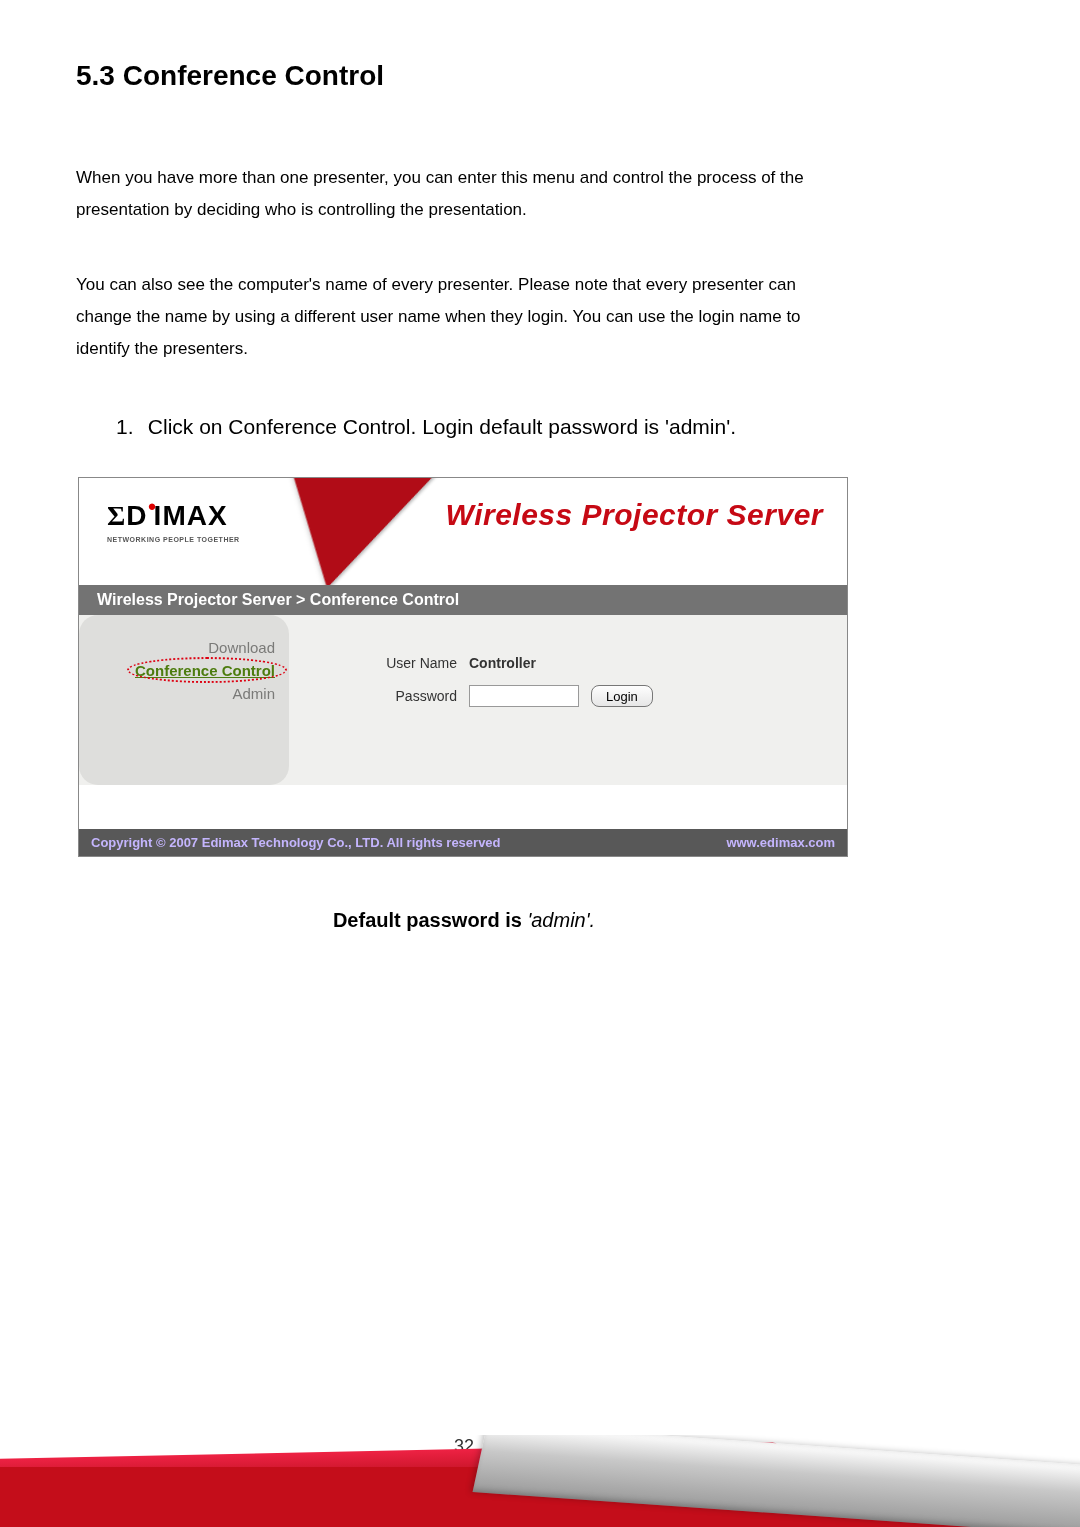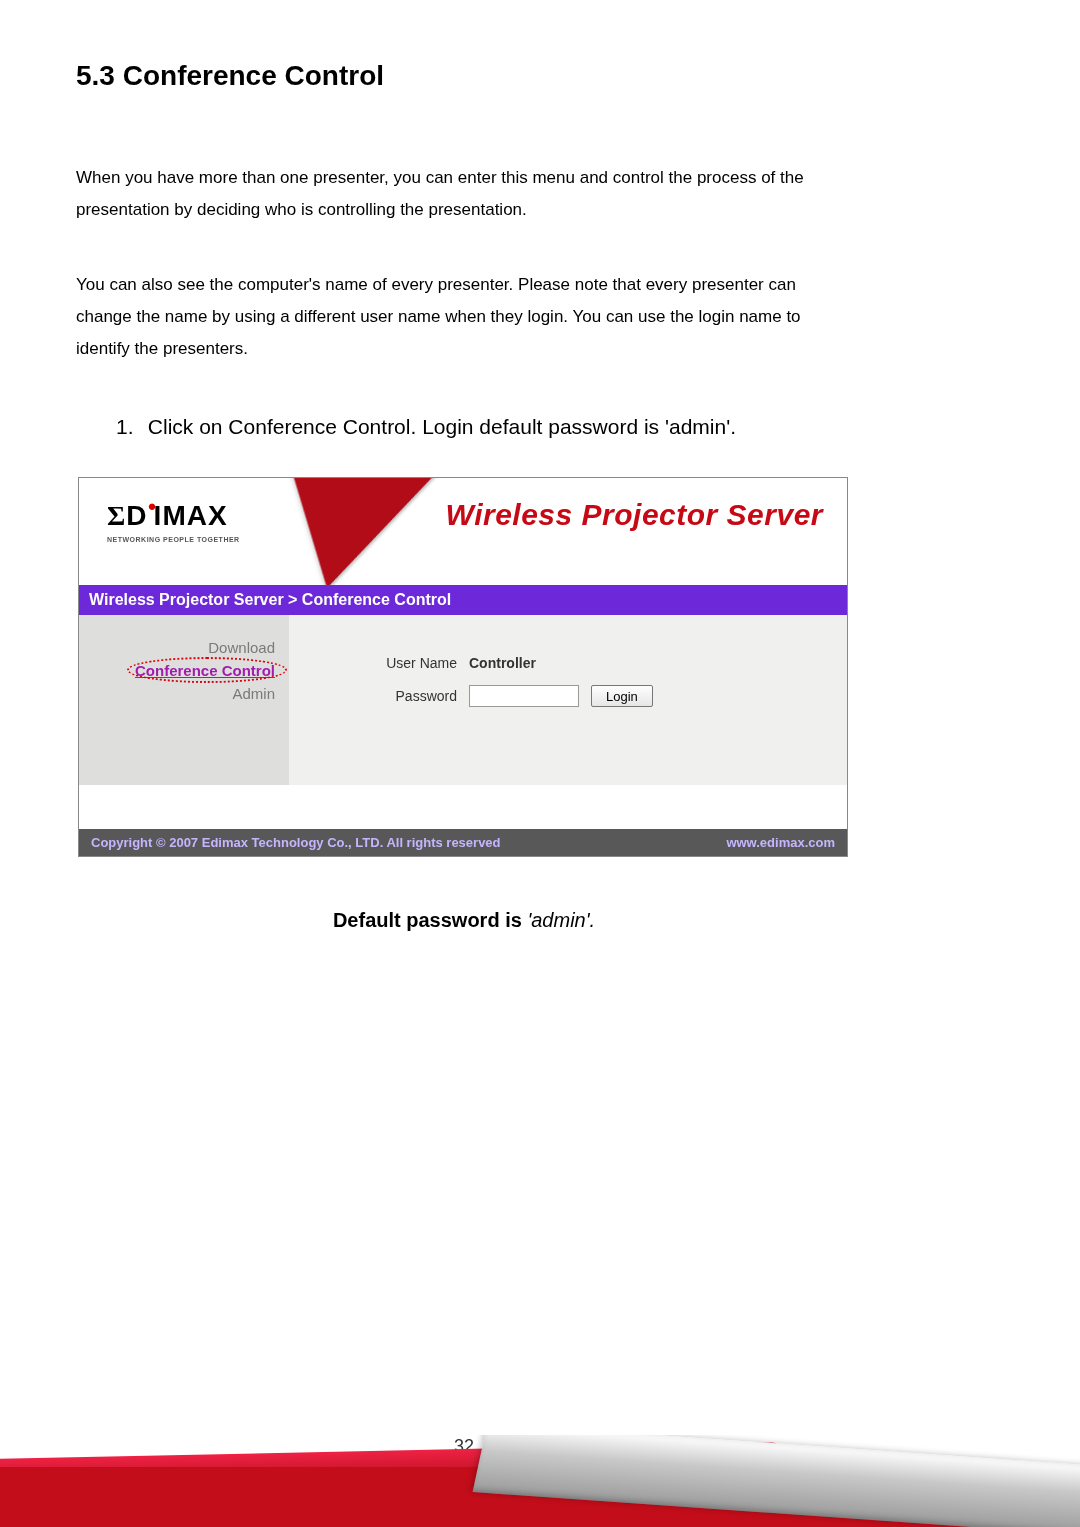--- a/index.html
+++ b/index.html
@@ -11,33 +11,33 @@
   .ol-item { line-height: 1.9; }
   .ol-num { display: inline-block; min-width: 26px; }
   .screenshot { width: 770px; margin-left: 2px; border: 1px solid #888; border-top: none; }
   .ss-header { position: relative; height: 108px; background: #fff; overflow: hidden; border-top: 1px solid #888; }
   .logo { position: absolute; left: 28px; top: 24px; font-family: "Arial Black", Arial, sans-serif; font-weight: 900; font-size: 28px; letter-spacing: 1px; color: #000; line-height: 1; }
   .logo .sigma { font-family: "Times New Roman", serif; font-weight: 900; }
   .logo .dot { color: #d00; font-size: 15px; position: relative; top: -14px; }
   .logo-tag { position: absolute; left: 28px; top: 58px; font-size: 7px; letter-spacing: 0.5px; color: #555; font-weight: bold; }
   .product-title { position: absolute; right: 24px; top: 20px; font-size: 30px; font-weight: bold; font-style: italic; color: #c60914; letter-spacing: 0.5px; }
   .red-tri { position: absolute; left: 170px; top: -10px; width: 0; height: 0; border-left: 120px solid transparent; border-right: 30px solid transparent; border-top: 120px solid #b10c17; transform: skewX(-35deg); filter: drop-shadow(2px 2px 2px rgba(0,0,0,0.3)); }
-  .breadcrumb { background: #6d28d9; color: #fff; font-size: 16px; font-weight: bold; padding: 6px 10px; }
+  .breadcrumb { background: #737373; color: #fff; font-size: 16px; font-weight: bold; padding: 6px 18px; }
   .ss-body { display: flex; min-height: 170px; background: #f0f0ee; }
   .sidebar { width: 210px; background: #dededc; padding: 24px 14px 0 0; text-align: right; }
   .side-item { font-size: 15px; color: #7a7a78; margin-bottom: 6px; cursor: pointer; }
-  .side-item-active { color: #a21caf; font-weight: bold; text-decoration: underline; position: relative; padding-left: 33px; }
+  .side-item-active { color: #4d7c0f; font-weight: bold; text-decoration: underline; position: relative; padding-left: 33px; }
   .marker { position: absolute; pointer-events: none; }
   .marker-oval { position: absolute; border: 2px dotted #d01; border-radius: 50% / 50%; }
   .login-area { flex: 1; padding: 40px 2px 0 80px; font-size: 14px; color: #333; }
   .login-row { display: flex; align-items: center; margin-bottom: 14px; }
   .login-label { width: 100px; text-align: right; padding-right: 12px; }
   .login-value { font-weight: bold; }
   .login-input { width: 110px; height: 22px; border: 1px solid #999; background: #fff; padding: 0 4px; font-size: 13px; }
-  .login-btn { margin-left: 12px; height: 22px; padding: 0 14px; font-size: 13px; border: 1px solid #777; background: linear-gradient(#fefefe,#e6e6e6); cursor: pointer; border-radius: 2px; }
+  .login-btn { margin-left: 12px; height: 22px; padding: 0 14px; font-size: 13px; border: 1px solid #777; background: linear-gradient(#fefefe,#e6e6e6); cursor: pointer; border-radius: 8px; }
   .ss-divider { height: 44px; background: #fff; }
   .ss-footer { background: #585858; color: #c4b5fd; font-size: 13px; padding: 6px 12px; display: flex; justify-content: space-between; font-weight: bold; }
   .caption { text-align: center; font-size: 20px; margin-top: 52px; }
   .caption .bold { font-weight: bold; }
   .caption .mono { font-style: italic; }
   .page-number { position: absolute; bottom: 70px; left: 0; width: 100%; text-align: center; font-size: 18px; color: #333; }
   .footer-graphic { position: absolute; bottom: 0; left: 0; width: 1080px; height: 92px; overflow: hidden; pointer-events: none; }
   .fg-red { position: absolute; bottom: 0; left: 0; width: 1080px; height: 60px; background: #c40d1a; }
   .fg-red-top { position: absolute; bottom: 40px; left: -40px; width: 820px; height: 36px; background: linear-gradient(#e24,#b10c17); transform: skewY(-1.2deg); border-top-right-radius: 8px; }
   .fg-grey { position: absolute; bottom: 12px; right: -40px; width: 640px; height: 70px; background: linear-gradient(#fff,#c8c8c8 40%,#9a9a9a); transform: skewY(4deg) skewX(-12deg); border-top-left-radius: 10px; box-shadow: -3px -2px 6px rgba(0,0,0,0.25) inset, -2px 0 6px rgba(0,0,0,0.25); }
@@ -65,21 +65,21 @@
       <div class="logo">
         <span class="sigma">Σ</span>D<span class="dot">●</span><span style="margin-left:-4px;">IMAX</span>
       </div>
       <div class="logo-tag">NETWORKING PEOPLE TOGETHER</div>
       <div class="product-title">Wireless Projector Server</div>
     </div>
 
     <div class="breadcrumb">Wireless Projector Server &gt; Conference Control</div>
 
     <div class="ss-body">
-      <div class="sidebar" style="position:relative;">
+      <div class="sidebar" style="position:relative;border-radius:19px;">
         <div class="side-item">Download</div>
         <div class="side-item side-item-active">Conference Control</div>
         <div class="side-item">Admin</div>
         <div class="marker marker-oval" style="left:48px; top:42px; width:160px; height:26px;"></div>
       </div>
       <div class="login-area">
         <div class="login-row">
           <div class="login-label">User Name</div>
           <div class="login-value">Controller</div>
         </div>

